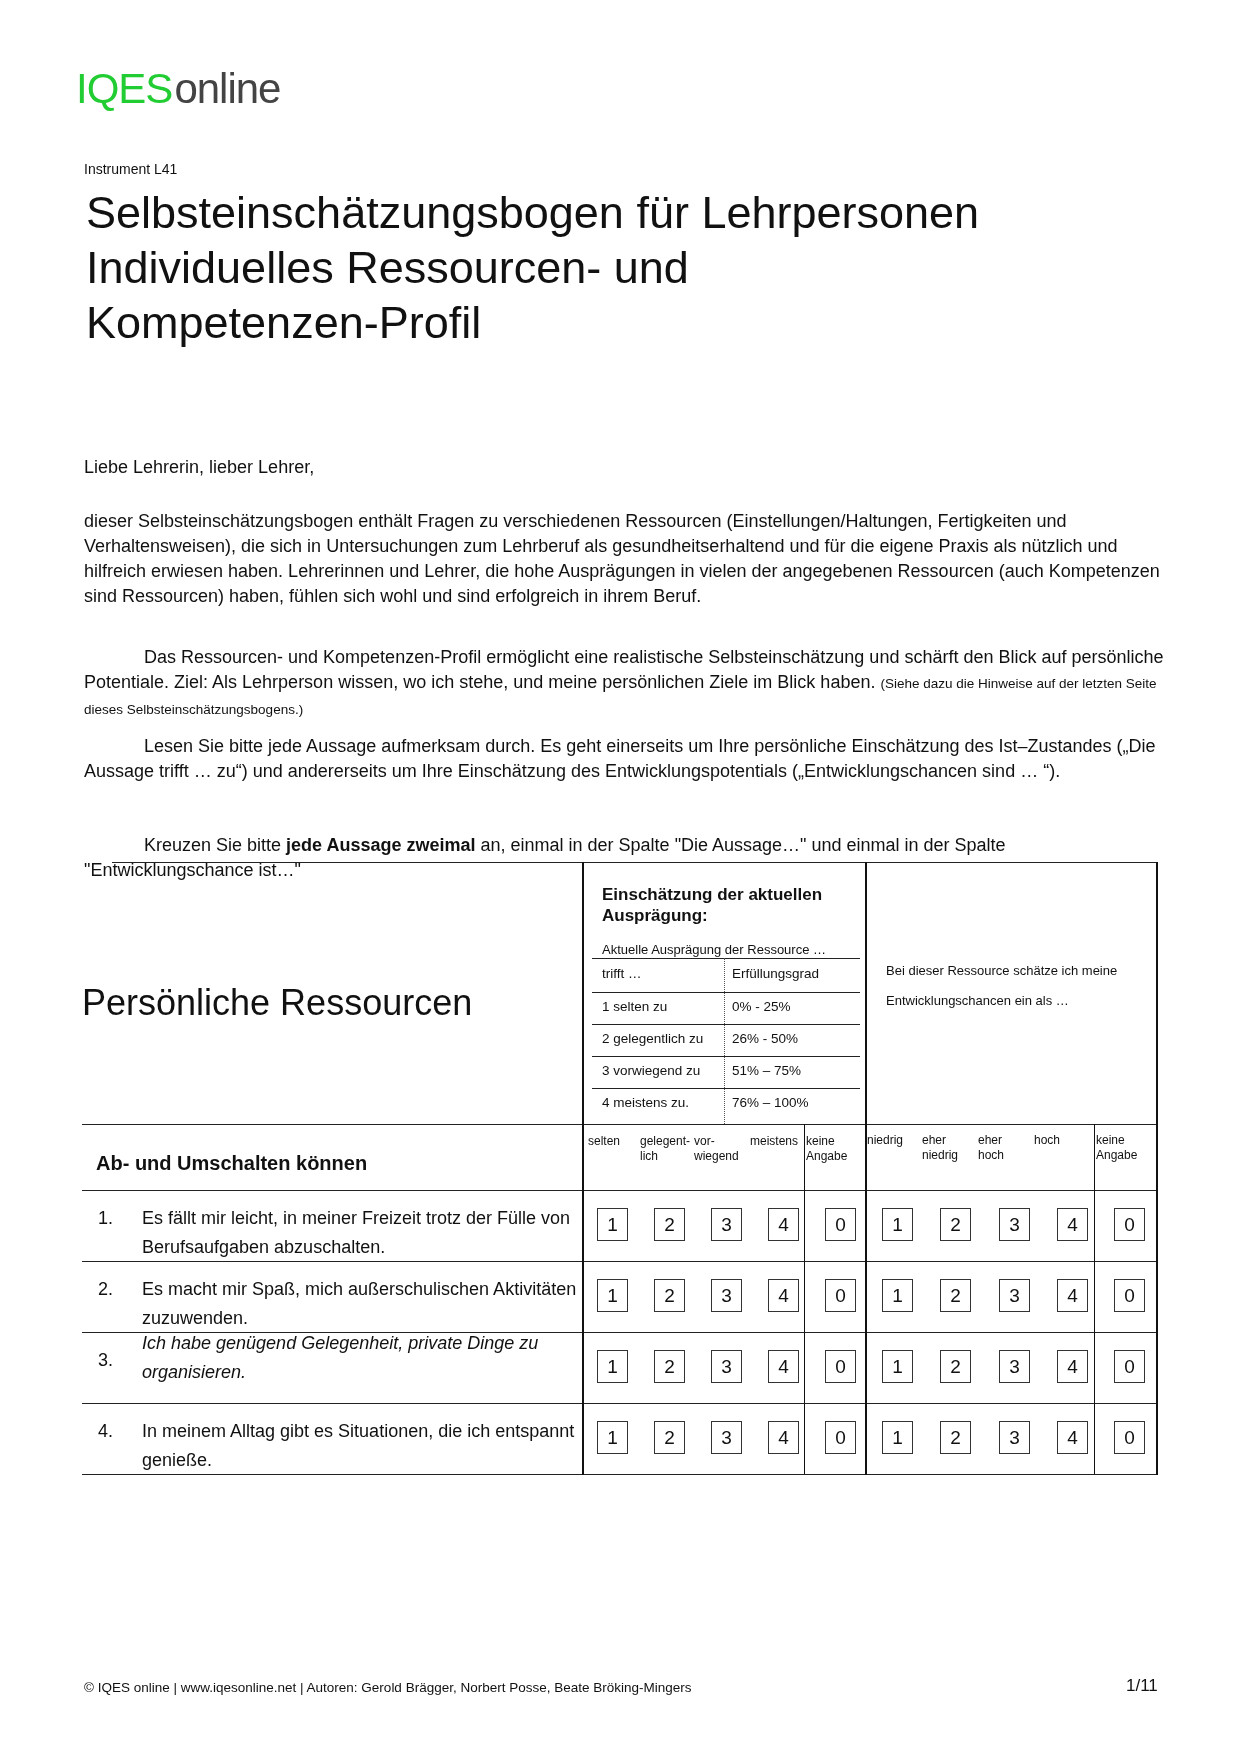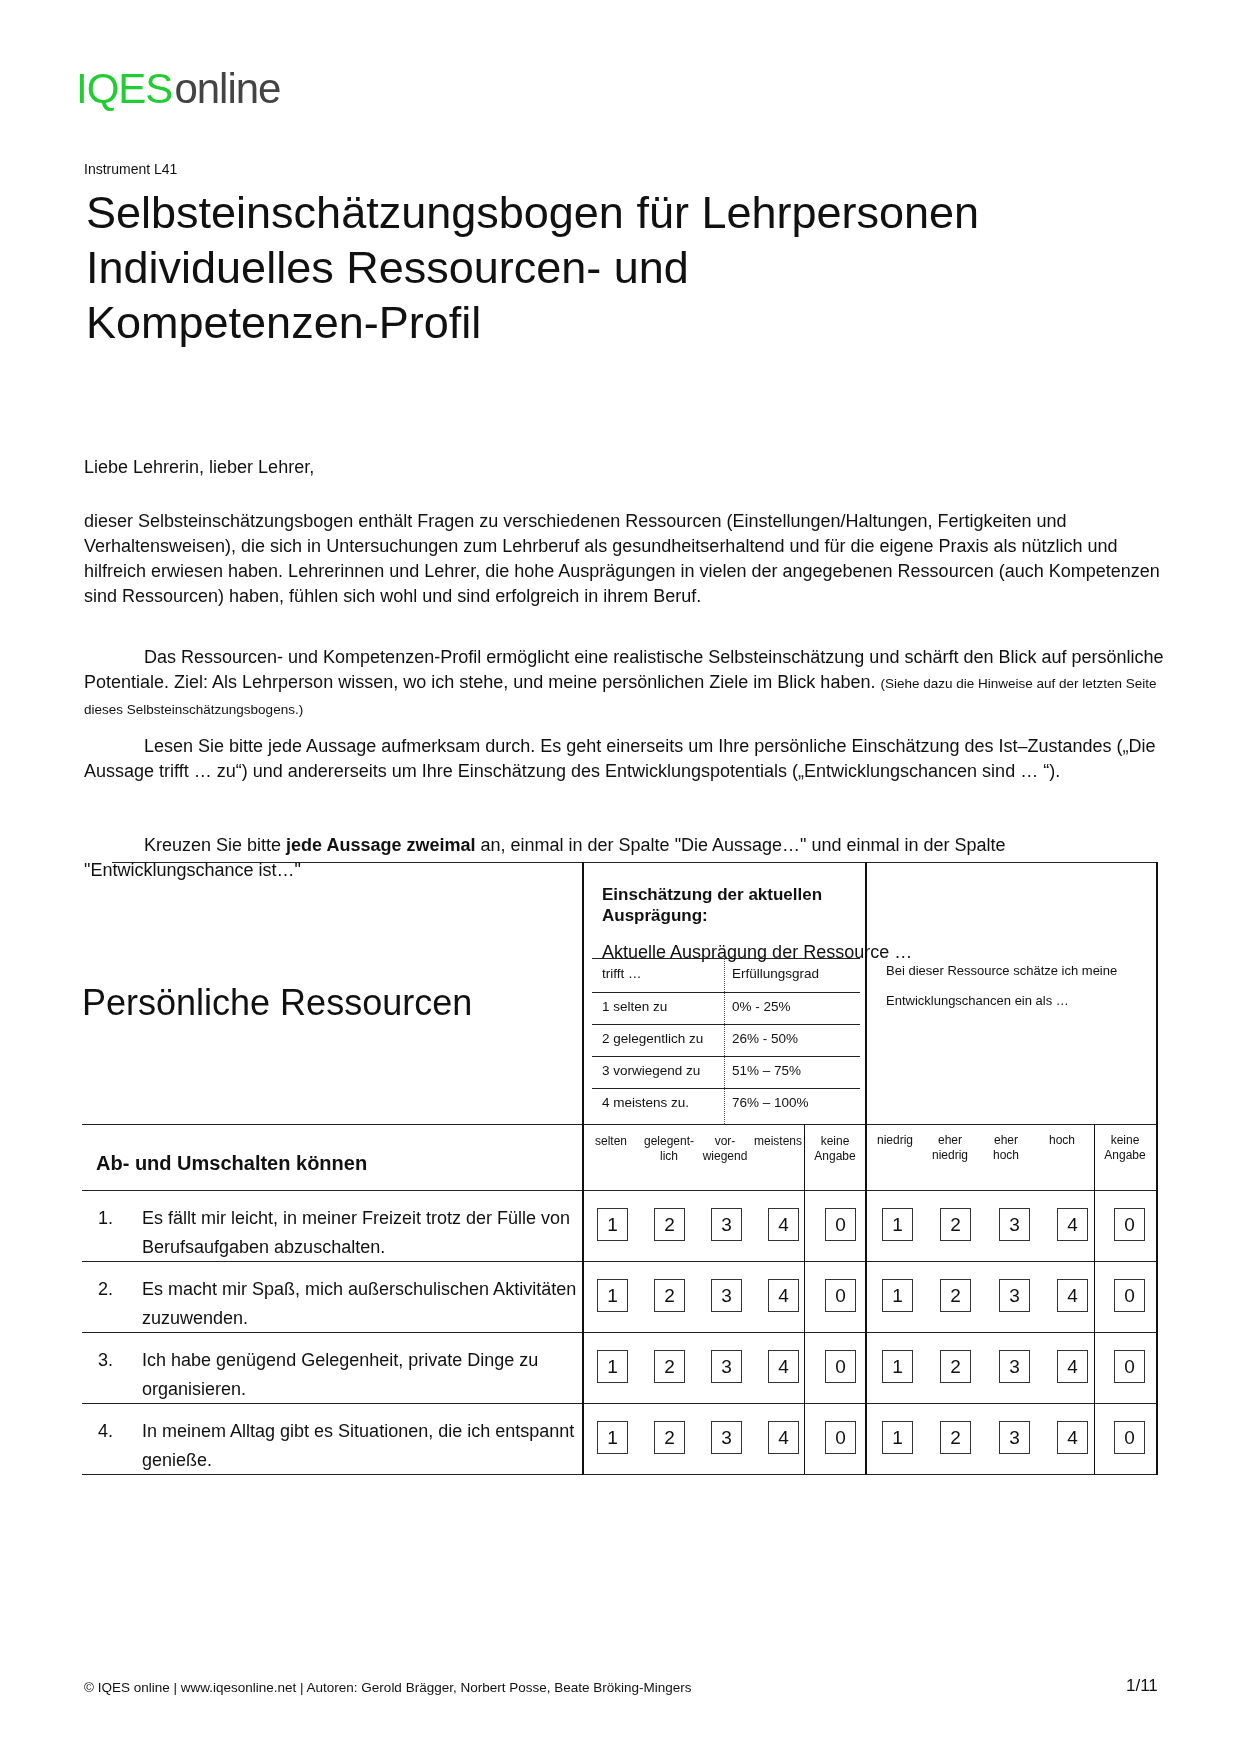--- a/index.html
+++ b/index.html
@@ -21,28 +21,28 @@
 
   
   .tbl { position: absolute; left: 82px; top: 862px; width: 1076px; height: 625px; }
   .hline { position: absolute; height: 0; border-top: 1.5px solid #222; }
   .vline { position: absolute; width: 0; border-left: 2px solid #111; }
   .thin { border-left-width: 1px; border-top-width: 1px; }
   .dotted { border-left: 1px dotted #555; }
 
   .pr-title { position: absolute; left: 0; top: 120px; font-size: 36px; }
   .h-current { position: absolute; left: 520px; top: 22px; width: 250px; font-size: 17px; font-weight: bold; line-height: 21px; }
-  .h-current-sub { position: absolute; left: 520px; top: 80px; font-size: 18px; }
+  .h-current-sub { position: absolute; left: 520px; top: 80px; font-size: 13px; }
   .h-dev { position: absolute; left: 804px; top: 26px; width: 260px; font-size: 17px; font-weight: bold; line-height: 30px; }
   .h-dev-sub { position: absolute; left: 804px; top: 94px; width: 260px; font-size: 13px; line-height: 30px; }
 
   .scale-row { position: absolute; left: 520px; font-size: 13.5px; }
   .scale-row2 { position: absolute; left: 650px; font-size: 13.5px; }
 
-  .col-label { position: absolute; font-size: 12px; line-height: 15px; text-align: center; }
+  .col-label { position: absolute; font-size: 12px; line-height: 15px; text-align: left; }
 
   .section-title { position: absolute; left: 14px; top: 290px; font-size: 20px; font-weight: bold; }
 
   .item-num { position: absolute; left: 16px; font-size: 18px; }
   .item-text { position: absolute; left: 60px; width: 440px; font-size: 18px; line-height: 29px; }
 
   .box {
     position: absolute; width: 31px; height: 33px; border: 1.5px solid #333;
     font-size: 19px; display: flex; align-items: center; justify-content: center; box-sizing: border-box;
     background: #fff; cursor: pointer;
@@ -129,21 +129,21 @@
   <div class="col-label" style="left:1014px; top:271px; width:58px; white-space:pre;">keine
 Angabe</div>
 
   <div class="section-title">Ab- und Umschalten können</div>
 
   <div class="item-num" style="top:346px;">1.</div>
   <div class="item-text" style="top:342px;">Es fällt mir leicht, in meiner Freizeit trotz der Fülle von Berufsaufgaben abzuschalten.</div>
   <div class="item-num" style="top:417px;">2.</div>
   <div class="item-text" style="top:413px;">Es macht mir Spaß, mich außerschulischen Aktivitäten zuzuwenden.</div>
   <div class="item-num" style="top:488px;">3.</div>
-  <div class="item-text" style="top:484px;">Ich habe genügend Gelegenheit, private Dinge zu organisieren.</div>
+  <div class="item-text" style="top:467px;font-style:italic;">Ich habe genügend Gelegenheit, private Dinge zu organisieren.</div>
   <div class="item-num" style="top:559px;">4.</div>
   <div class="item-text" style="top:555px;">In meinem Alltag gibt es Situationen, die ich entspannt genieße.</div>
 
   <div id="boxes">
       <div class="box" style="left: 515px; top: 346px;">1</div>
       <div class="box" style="left: 572px; top: 346px;">2</div>
       <div class="box" style="left: 629px; top: 346px;">3</div>
       <div class="box" style="left: 686px; top: 346px;">4</div>
       <div class="box" style="left: 743px; top: 346px;">0</div>
       <div class="box" style="left: 800px; top: 346px;">1</div>

